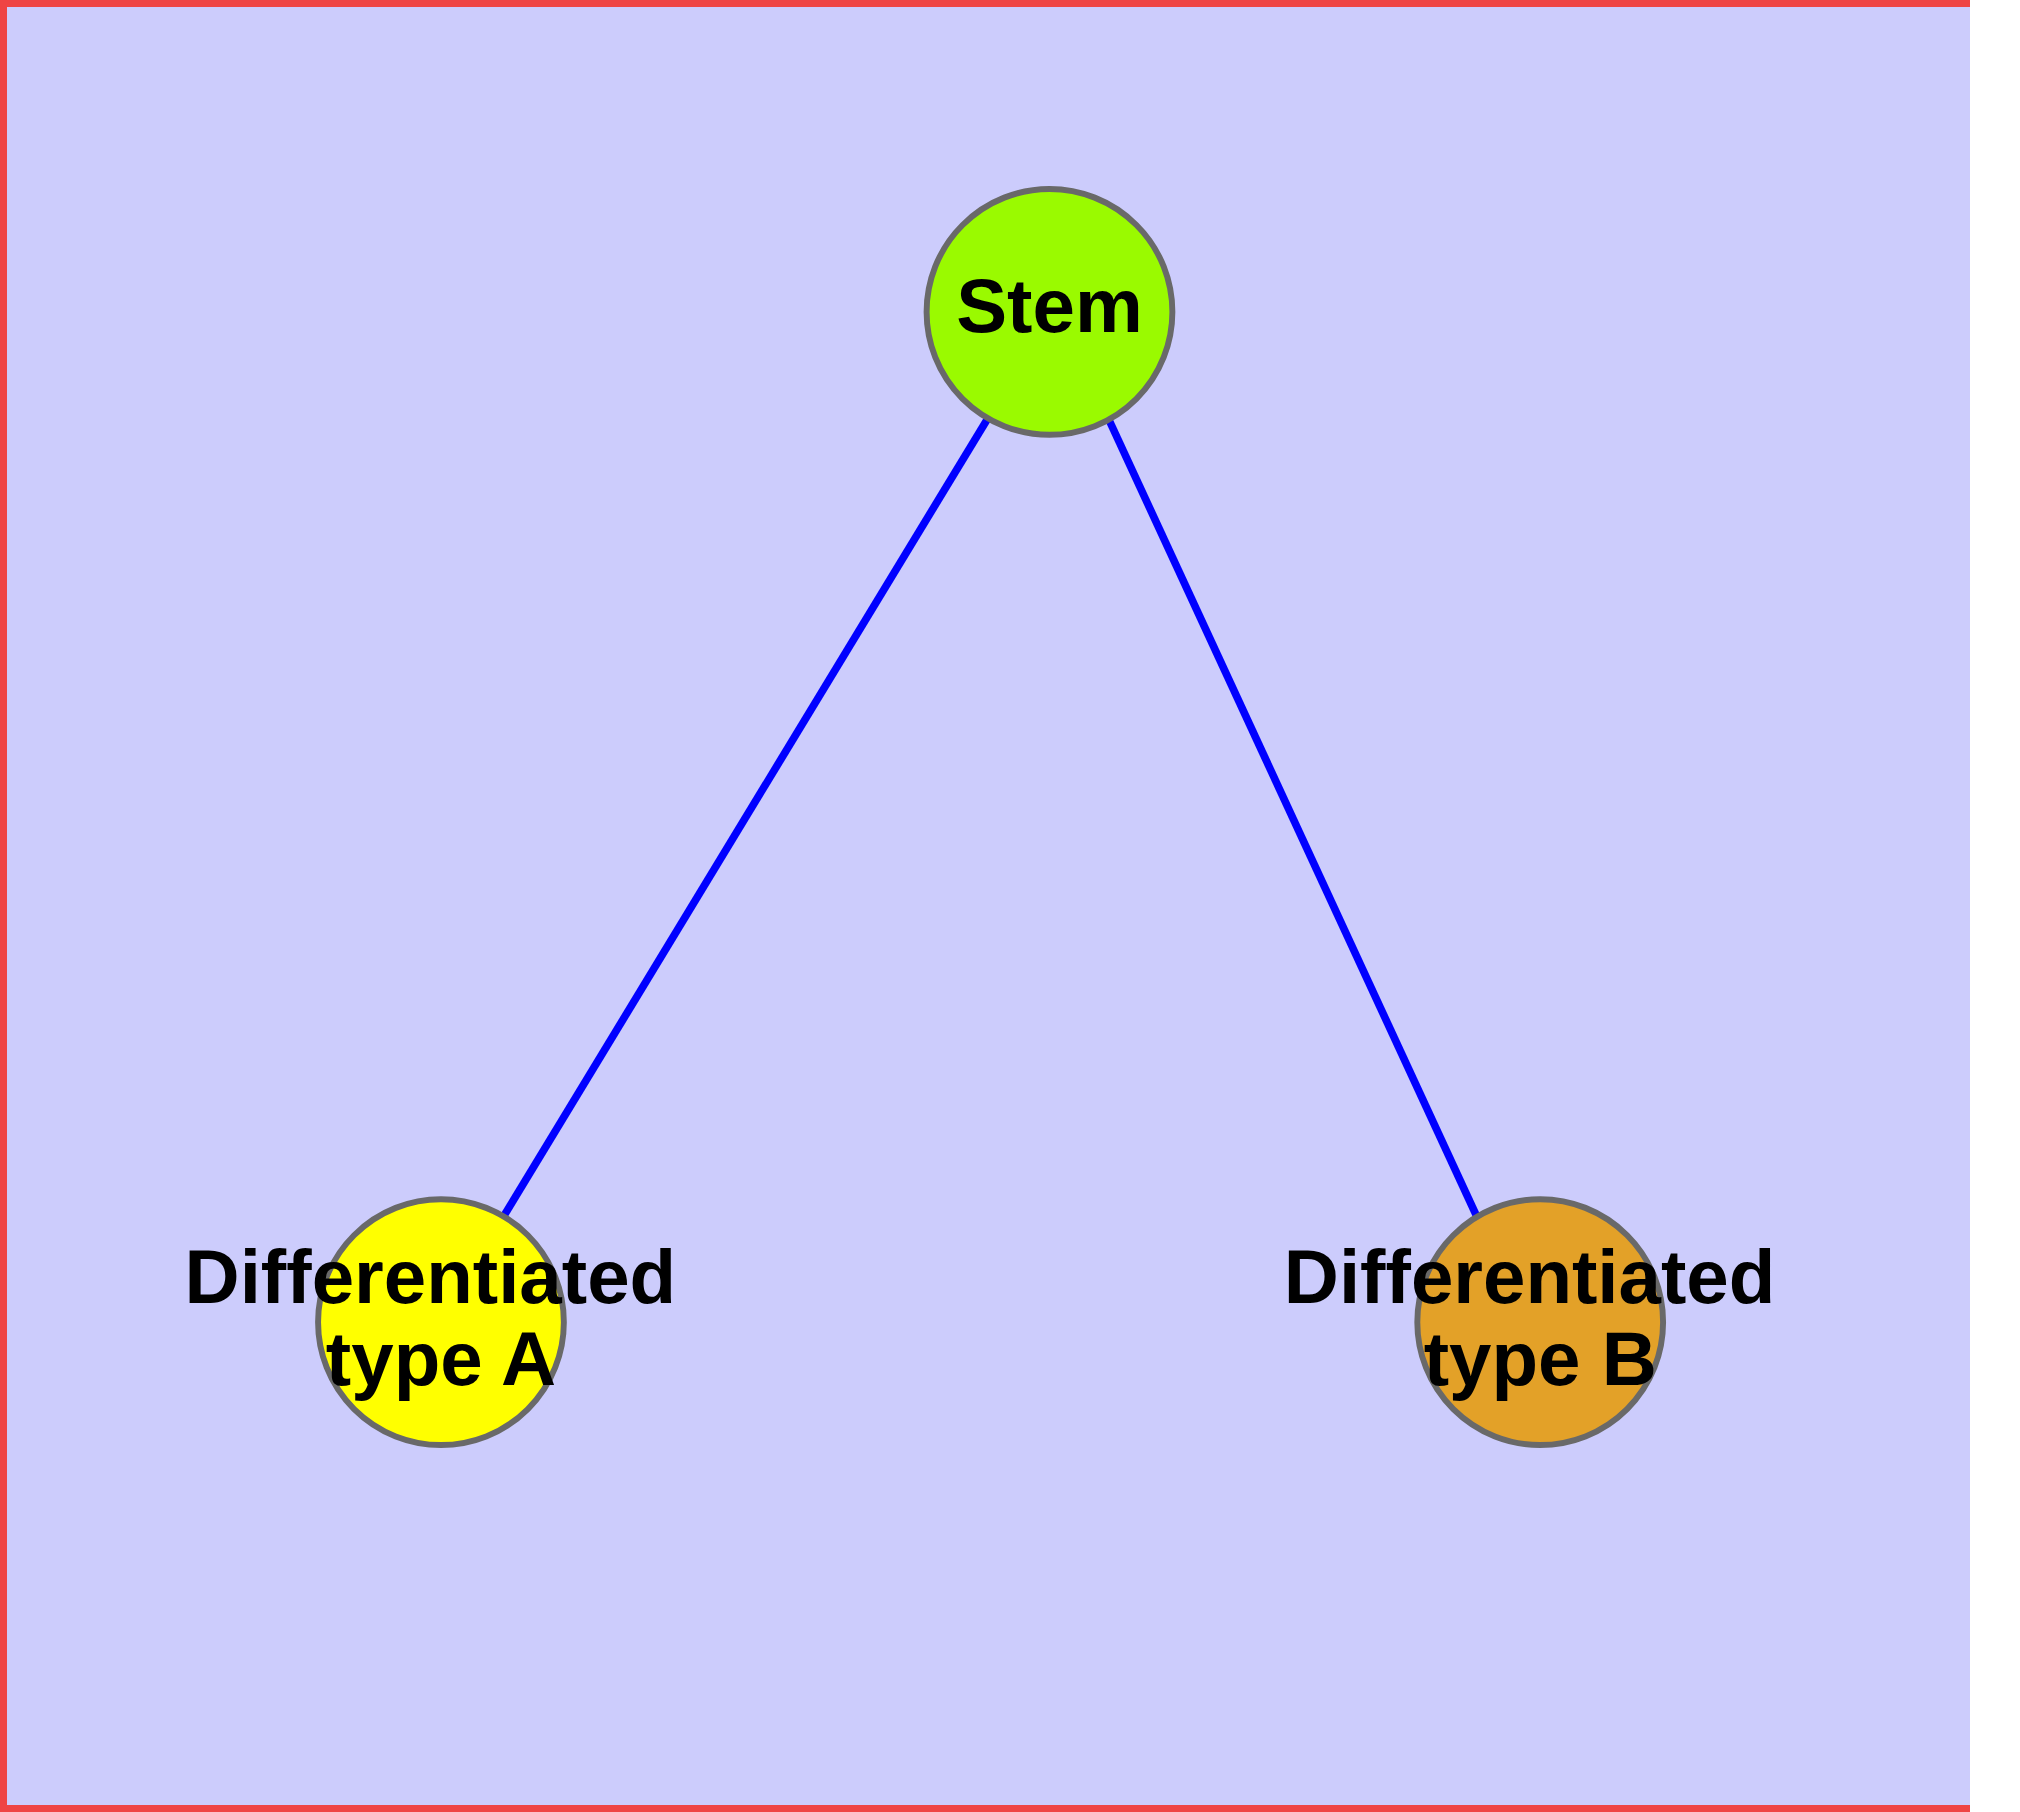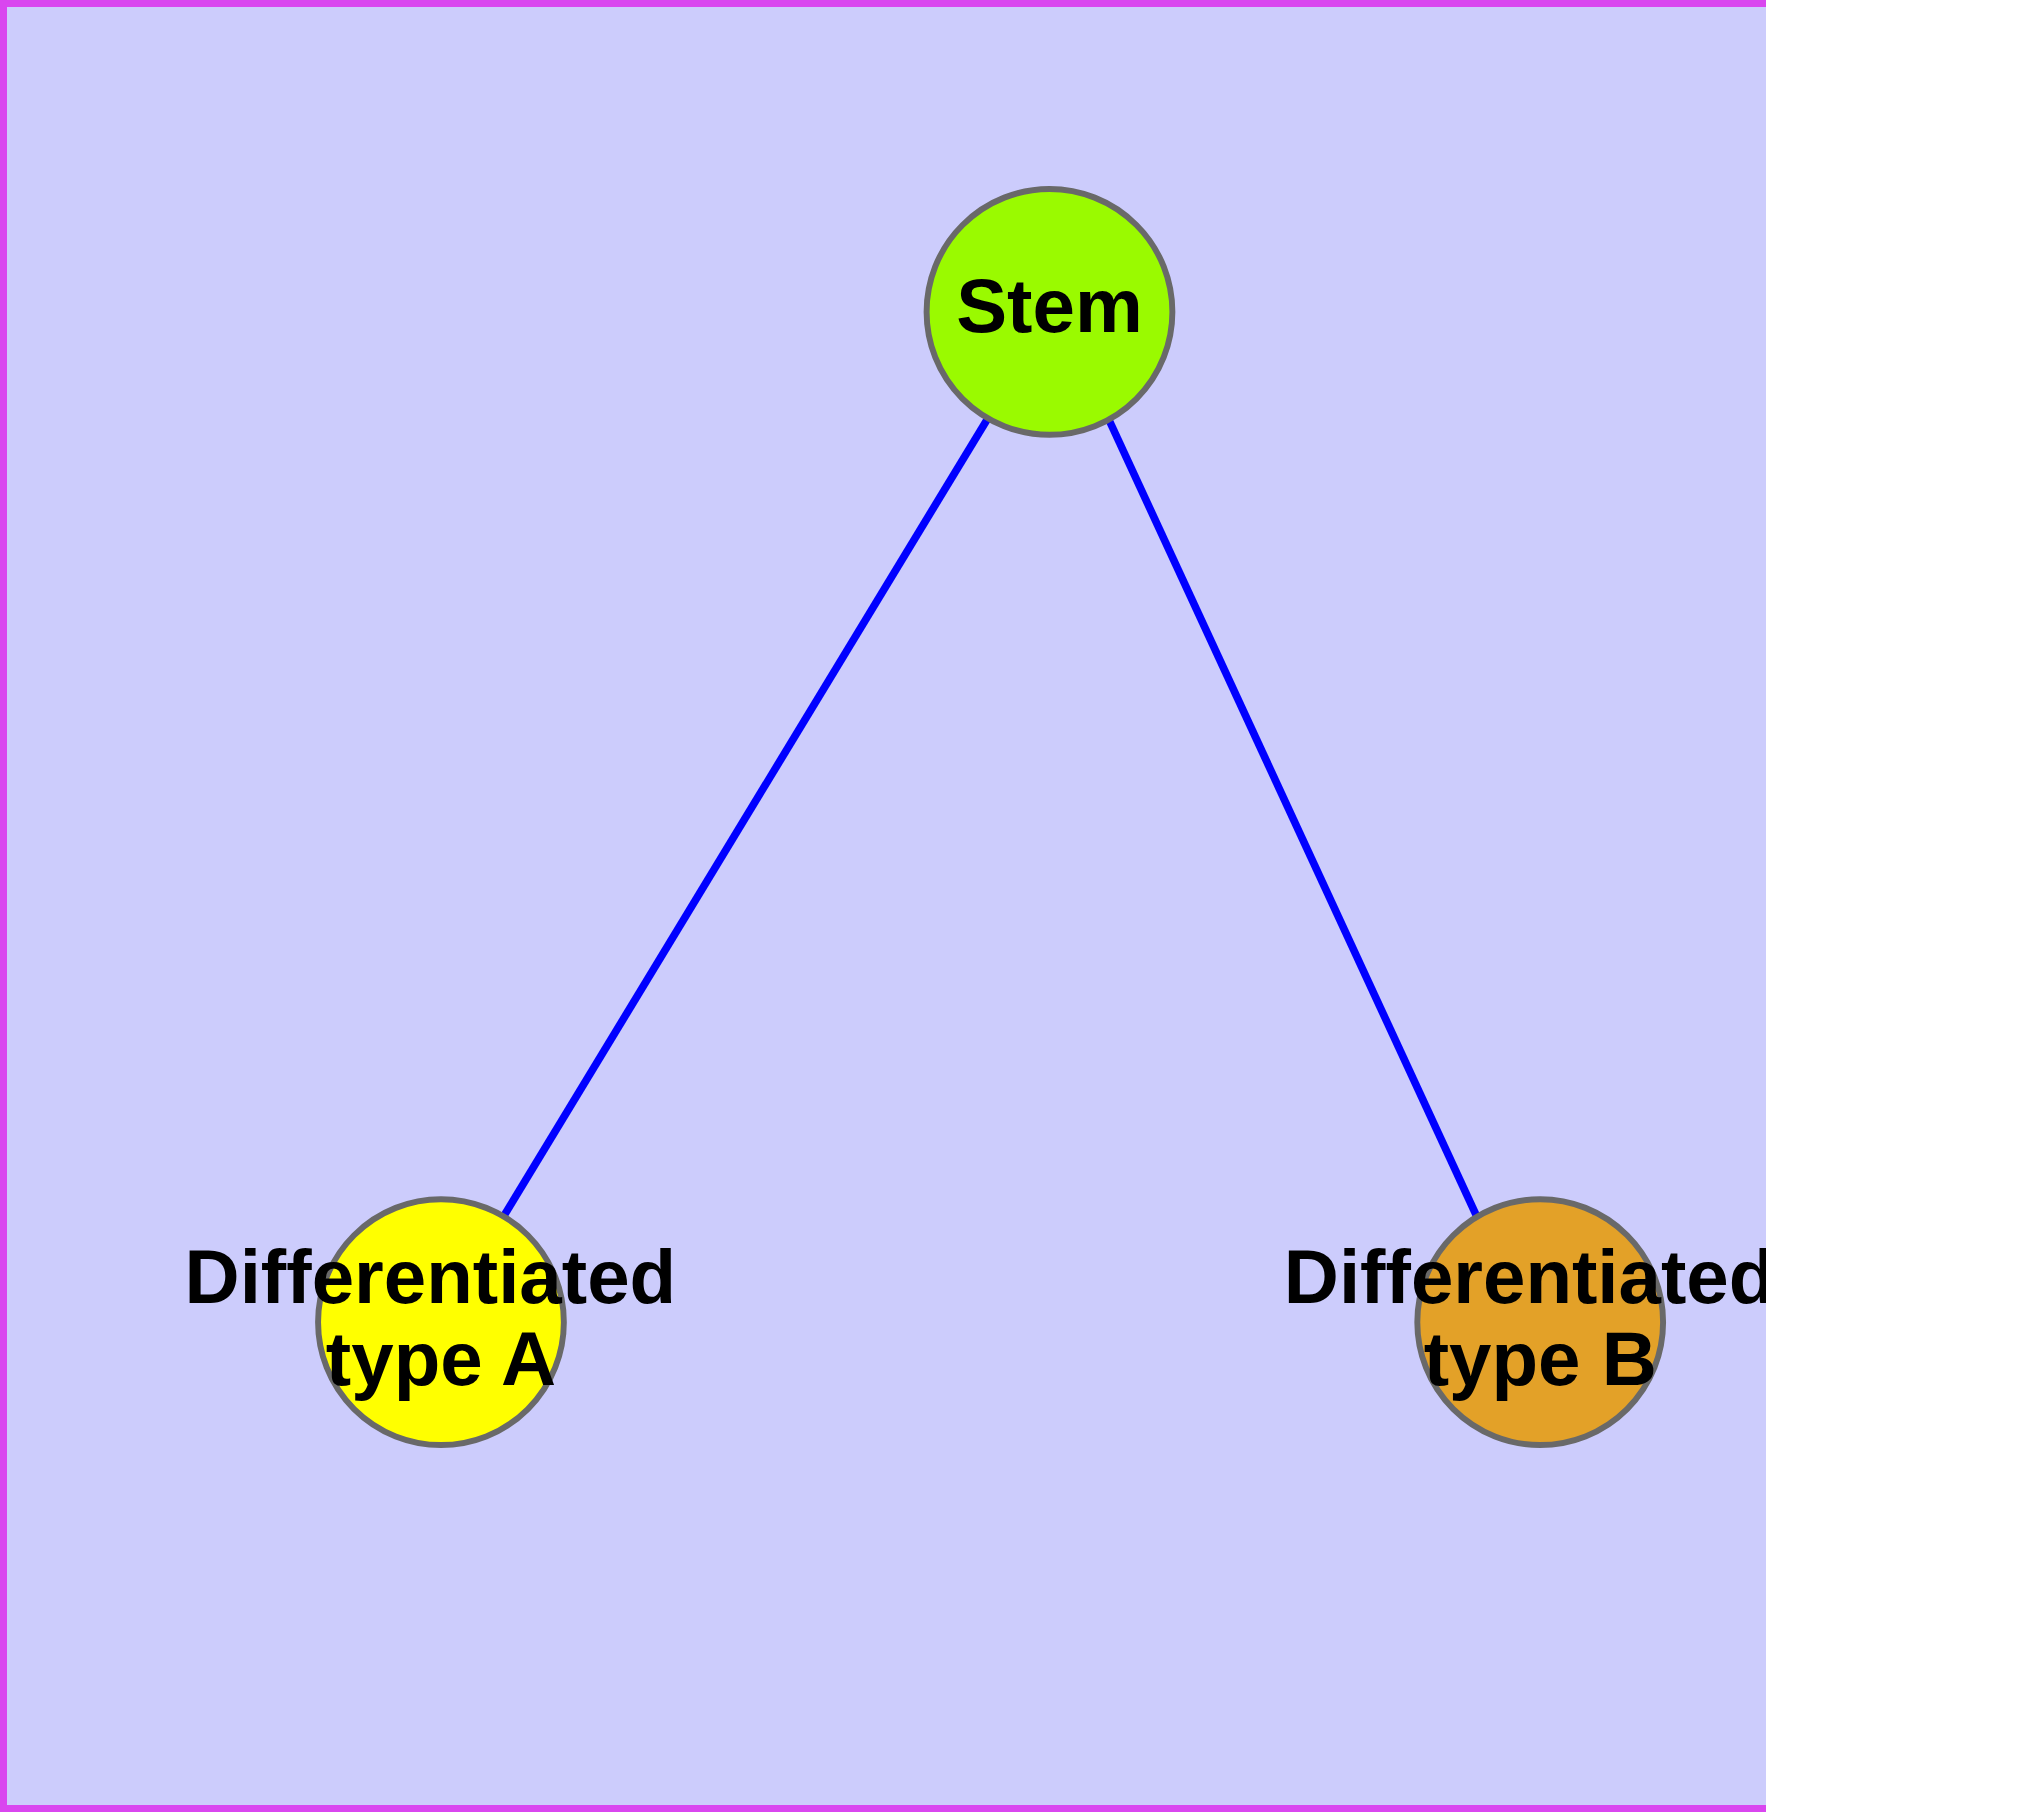--- a/index.html
+++ b/index.html
@@ -3,23 +3,23 @@
 <meta charset="utf-8">
 <title>Cell Differentiation Graph</title>
 <style>
   html, body {
     margin: 0;
     padding: 0;
     background: #ffffff;
   }
   #canvas {
     position: relative;
-    width: 1766px;
+    width: 1970px;
     height: 1812px;
-    background: #d946ef;
+    background: #ef4444;
     overflow: hidden;
     font-family: "Liberation Sans", sans-serif;
   }
   #plot-area {
     position: absolute;
     left: 6.8px;
     top: 6.8px;
     width: 2007px;
     height: 1798px;
     background: #ccccfc;

